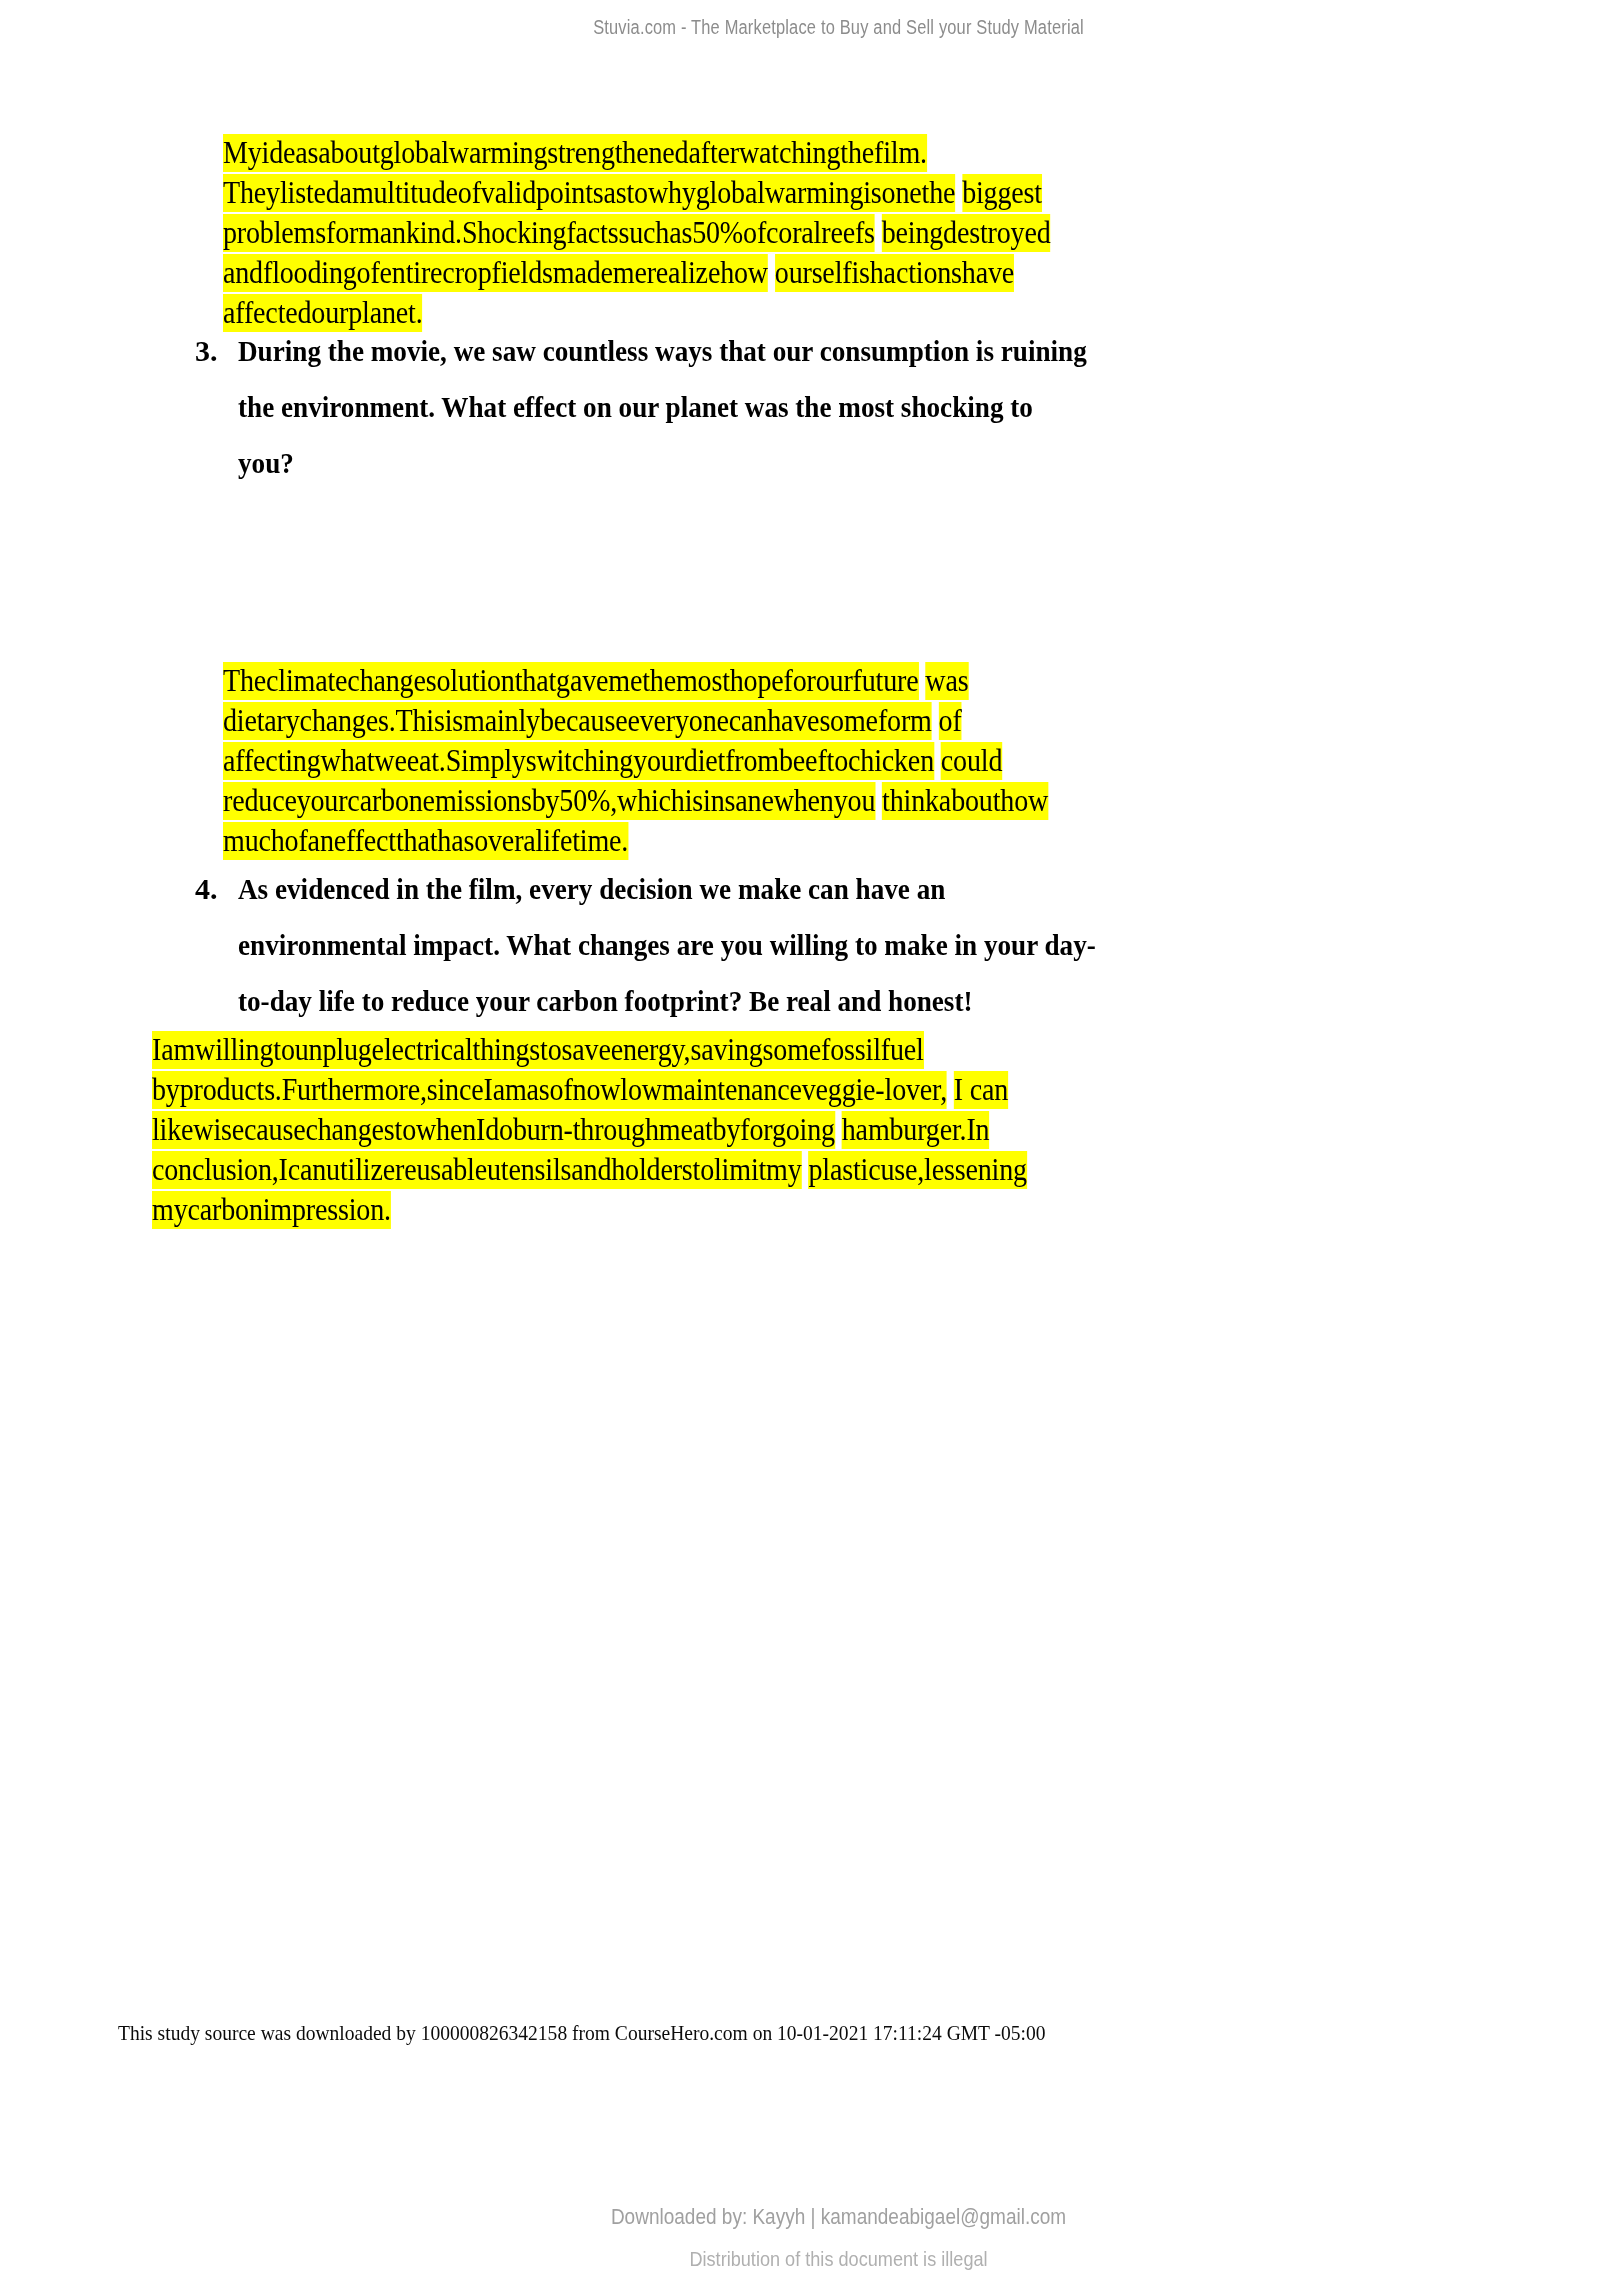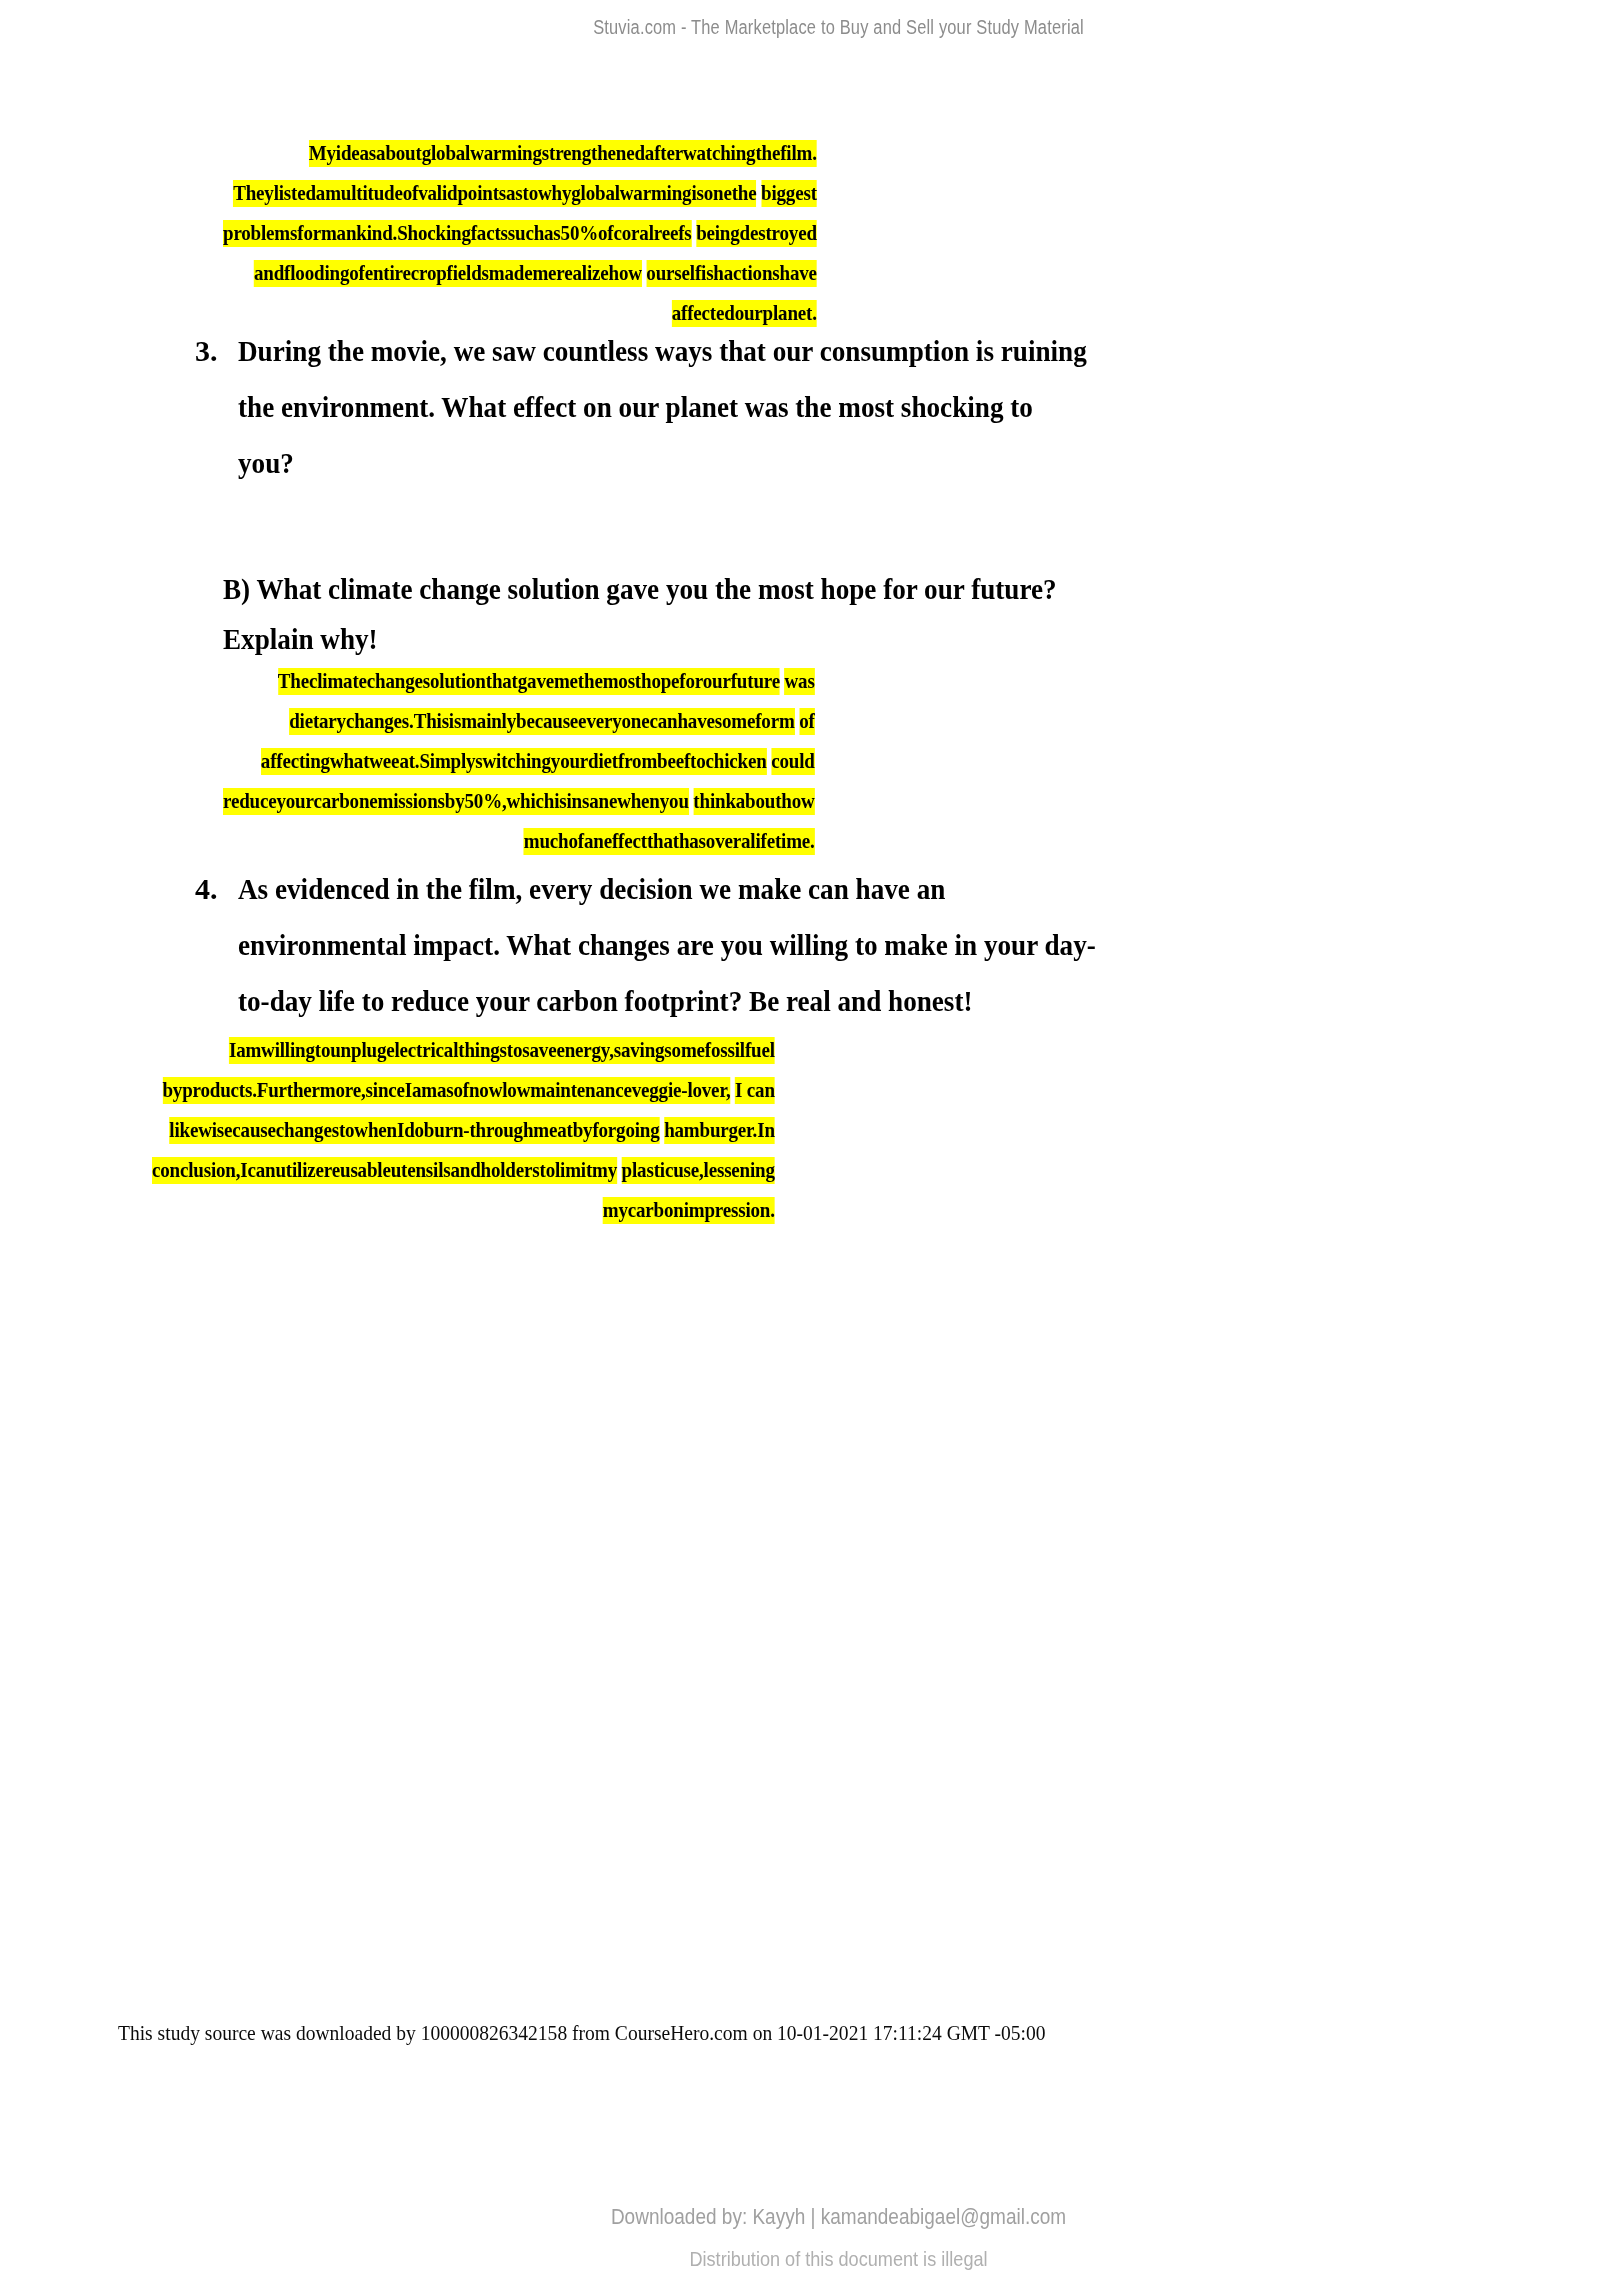--- a/index.html
+++ b/index.html
@@ -49,25 +49,24 @@
 
   .hl {
     background: #ffff00;
     box-decoration-break: clone;
     -webkit-box-decoration-break: clone;
   }
 
   
   .answer {
     position: absolute;
-    font-weight: bold;
-    font-size: 21px;
+    font-weight: normal;
+    font-size: 31px;
     line-height: 36px;
     letter-spacing: -0.2px;
-    text-align: right;
   }
 
   .answer .ln {
     display: block;
     white-space: nowrap;
     margin-bottom: 3.9px;
   }
 
   .answer .ln span.hl {
     padding: 1px 0 2px 0;
@@ -158,24 +157,20 @@
   <div class="question" style="top:323px; left:167px;">
     <span class="num">3.</span>
     <span class="qtext">
         <span class="qline ln cond">During the movie, we saw countless ways that our consumption is ruining</span>
         <span class="qline ln cond">the environment. What effect on our planet was the most shocking to</span>
         <span class="qline ln cond">you?</span>
       </span>
   </div>
 
 
-  <div class="prompt" style="top:564px; left:195px;">
-      <span class="qline ln cond">B) What climate change solution gave you the most hope for our future?</span>
-      <span class="qline ln cond">Explain why!</span>
-    </div>
 
   <div class="answer" style="top:663px; left:195px;">
       <span class="qline ln cond"><span class="hl">Theclimatechangesolutionthatgavemethemosthopeforourfuture</span> <span class="hl">was</span></span>
       <span class="qline ln cond"><span class="hl">dietarychanges.Thisismainlybecauseeveryonecanhavesomeform</span> <span class="hl">of</span></span>
       <span class="qline ln cond"><span class="hl">affectingwhatweeat.Simplyswitchingyourdietfrombeeftochicken</span> <span class="hl">could</span></span>
       <span class="qline ln cond"><span class="hl">reduceyourcarbonemissionsby50%,whichisinsanewhenyou</span> <span class="hl">thinkabouthow</span></span>
       <span class="qline ln cond"><span class="hl">muchofaneffectthathasoveralifetime.</span></span>
     </div>
 
   <div class="question" style="top:861px; left:167px;">

